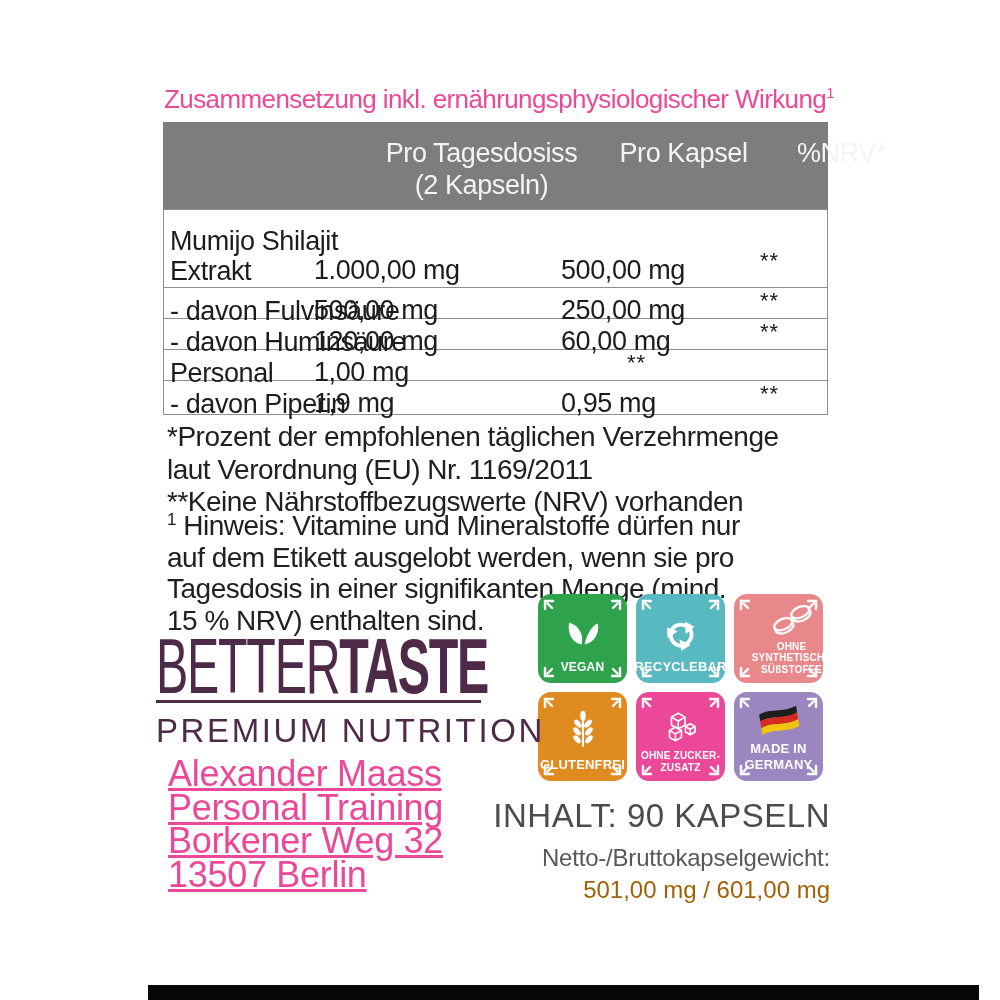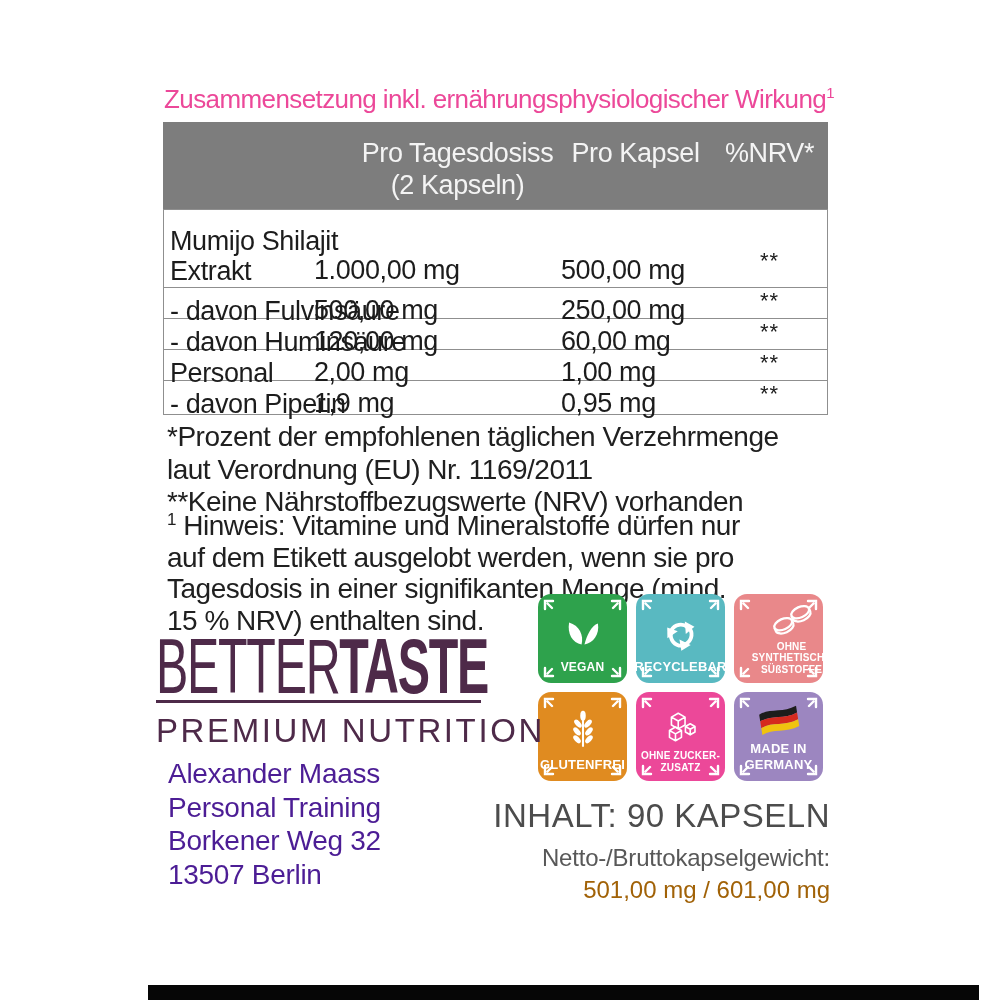--- a/index.html
+++ b/index.html
@@ -48,42 +48,42 @@
   
   .brand{position:absolute;left:156px;top:630px;width:330px;}
   .brand-name{font-size:78px;line-height:72px;letter-spacing:-2px;white-space:nowrap;
               transform:scaleX(0.62);transform-origin:left top;}
   .brand-name .light{font-weight:400;}
   .brand-name .bold{font-weight:800;}
   .brand-rule{width:325px;height:3px;margin-top:-2px;}
   .brand-tagline{margin-top:9px;font-size:33px;letter-spacing:2.6px;white-space:nowrap;}
 
   
-  .address{position:absolute;left:168px;top:757px;font-size:28px;line-height:33.5px;
-           color:#4c1d95;letter-spacing:-0.3px;}
+  .address{position:absolute;left:168px;top:757px;font-size:36px;line-height:33.5px;
+           color:#ec4899;letter-spacing:-0.3px;text-decoration:underline;}
 
   
   .contents{position:absolute;right:170px;top:797px;text-align:right;}
   .contents .amount{font-size:33px;color:#4c4c4c;letter-spacing:0.5px;}
   .contents .wlabel{margin-top:9px;font-size:24px;color:#585858;letter-spacing:-0.2px;}
   .contents .wvalue{margin-top:4px;font-size:24px;color:#a16207;}
 
   .blackbar{position:absolute;left:148px;top:985px;width:831px;height:15px;background:#060606;}
 </style>
 </head>
 <body>
 
 <div class="page">
 
   <div class="title">
     <span>Zusammensetzung inkl. ernährungsphysiologischer Wirkung</span><sup>1</sup>
   </div>
 
   <div class="ntable">
-    <div class="thead" style="background: rgb(125, 125, 125);">
+    <div class="thead" style="background: rgb(125, 125, 125); gap: 24px;">
       <div class="th"></div>
       <div class="th">
         <div>Pro Tagesdosiss</div>
         <div>(2 Kapseln)</div>
       </div>
       <div class="th">Pro Kapsel</div>
       <div class="th">%NRV*</div>
     </div>
     <div class="tbody">
       <div class="trow r1">
@@ -99,21 +99,20 @@
         <div class="c-nrv">**</div>
       </div>
       <div class="trow r3">
         <div class="c-label">- davon Huminsäure</div>
         <div class="c-dose">120,00 mg</div>
         <div class="c-kapsel">60,00 mg</div>
         <div class="c-nrv">**</div>
       </div>
       <div class="trow r4">
         <div class="c-label">Personal</div>
-        <div class="c-dose">2,00 mg</div>
         <div class="c-kapsel">1,00 mg</div>
         <div class="c-nrv">**</div>
       </div>
       <div class="trow r5">
         <div class="c-label">- davon Piperin</div>
         <div class="c-dose">1,9 mg</div>
         <div class="c-kapsel">0,95 mg</div>
         <div class="c-nrv">**</div>
       </div>
     </div>

